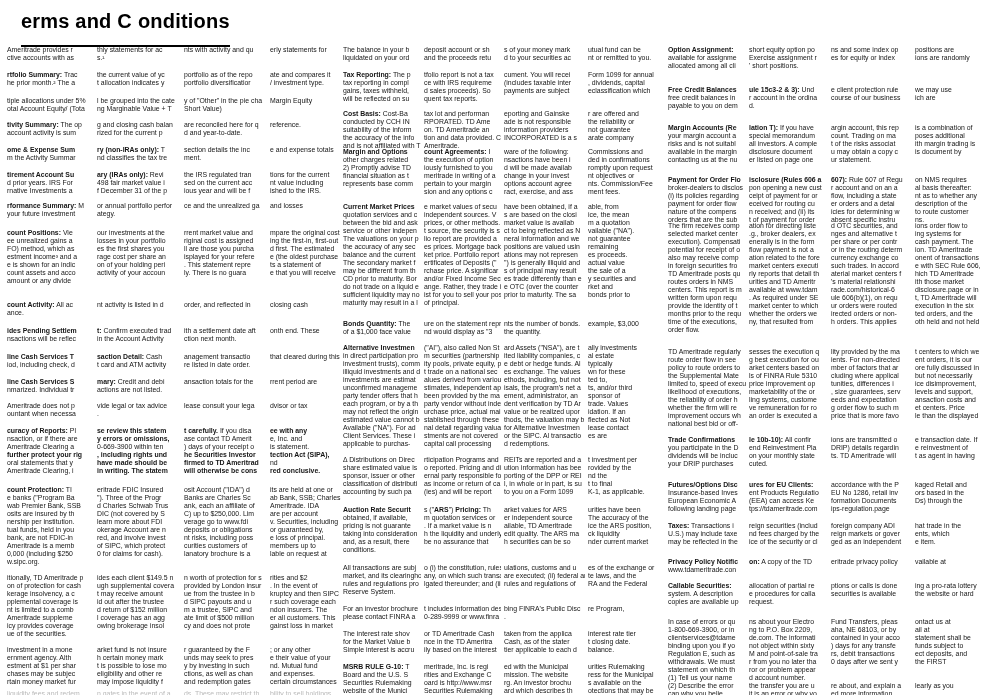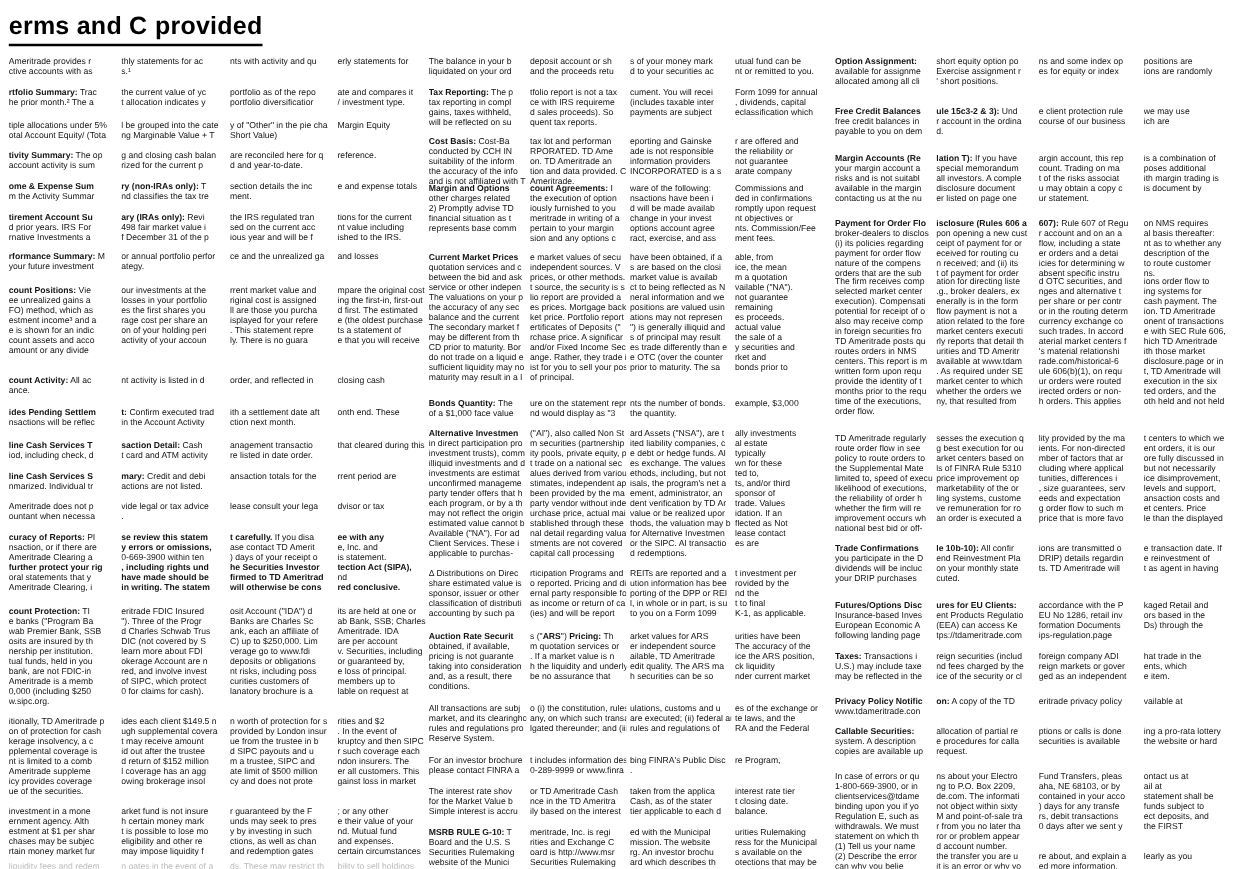--- a/index.html
+++ b/index.html
@@ -3,40 +3,40 @@
 <meta charset="utf-8">
 <style>
   html,body{margin:0;padding:0;}
   body{
     width:999px;height:695px;overflow:hidden;position:relative;
     background:#ffffff;
     font-family:"Liberation Sans", sans-serif;
   }
   #doc{position:absolute;inset:0;}
   #title{
-    position:absolute;left:7px;top:10px;
+    position:absolute;left:21px;top:10px;
     display:flex;gap:6px;
     font-weight:bold;font-size:20px;color:#000;
-    border-bottom:2.5px solid #000;padding-bottom:2px;letter-spacing:.2px;
+    border-bottom:2.5px solid #000;padding-bottom:12px;letter-spacing:.2px;
   }
   .para{position:absolute;display:grid;}
   .frag{
     font-size:6.9px;line-height:8px;height:8px;
     white-space:nowrap;overflow:hidden;color:#151515;
   }
   .b{font-weight:bold;}
   .faint .frag{color:#b9b9b9;}
 </style>
 </head>
 <body>
 
 <div id="doc">
   <div id="title">
     <span>erms and C</span>
-    <span>provided</span>
+    <span>onditions</span>
   </div>
 <div class="para" style="left: 7px; top: 46px; grid-template-columns: 86px 83px 82px 72px; column-gap: 4px;">
       <div class="frag"><span>Ameritrade provides r</span></div>
       <div class="frag"><span>thly statements for ac</span></div>
       <div class="frag"><span>nts with activity and qu</span></div>
       <div class="frag"><span>erly statements for</span></div>
       <div class="frag"><span>ctive accounts with as</span></div>
       <div class="frag"><span>s.¹</span></div>
       <div class="frag"></div>
       <div class="frag"></div>

